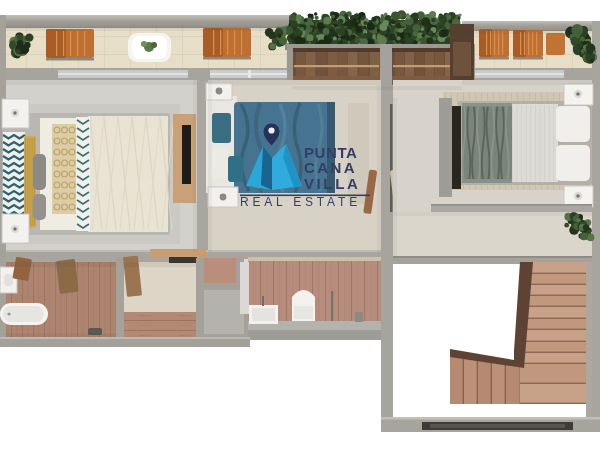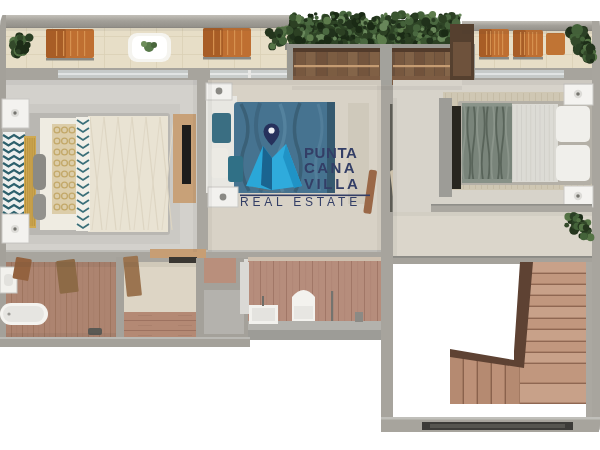--- a/index.html
+++ b/index.html
@@ -1,15 +1,15 @@
 <!DOCTYPE html>
 <html><head><meta charset="utf-8"><title>Floorplan</title>
 <style>
 html,body{margin:0;padding:0;background:#fff;font-family:"Liberation Sans",sans-serif;}
-.wrap{width:600px;height:450px;overflow:hidden;border-radius:26px;}
+.wrap{width:600px;height:450px;overflow:hidden;}
 </style></head>
 <body>
 <div class="wrap">
 <svg width="600" height="450" viewBox="0 0 600 450" xmlns="http://www.w3.org/2000/svg">
 <defs>
 <linearGradient id="topwall" x1="0" y1="0" x2="0" y2="1">
 <stop offset="0" stop-color="#c3c0b9"></stop>
           <stop offset="0.45" stop-color="#a3a099"></stop>
           <stop offset="1" stop-color="#918e87"></stop>
 </linearGradient>

